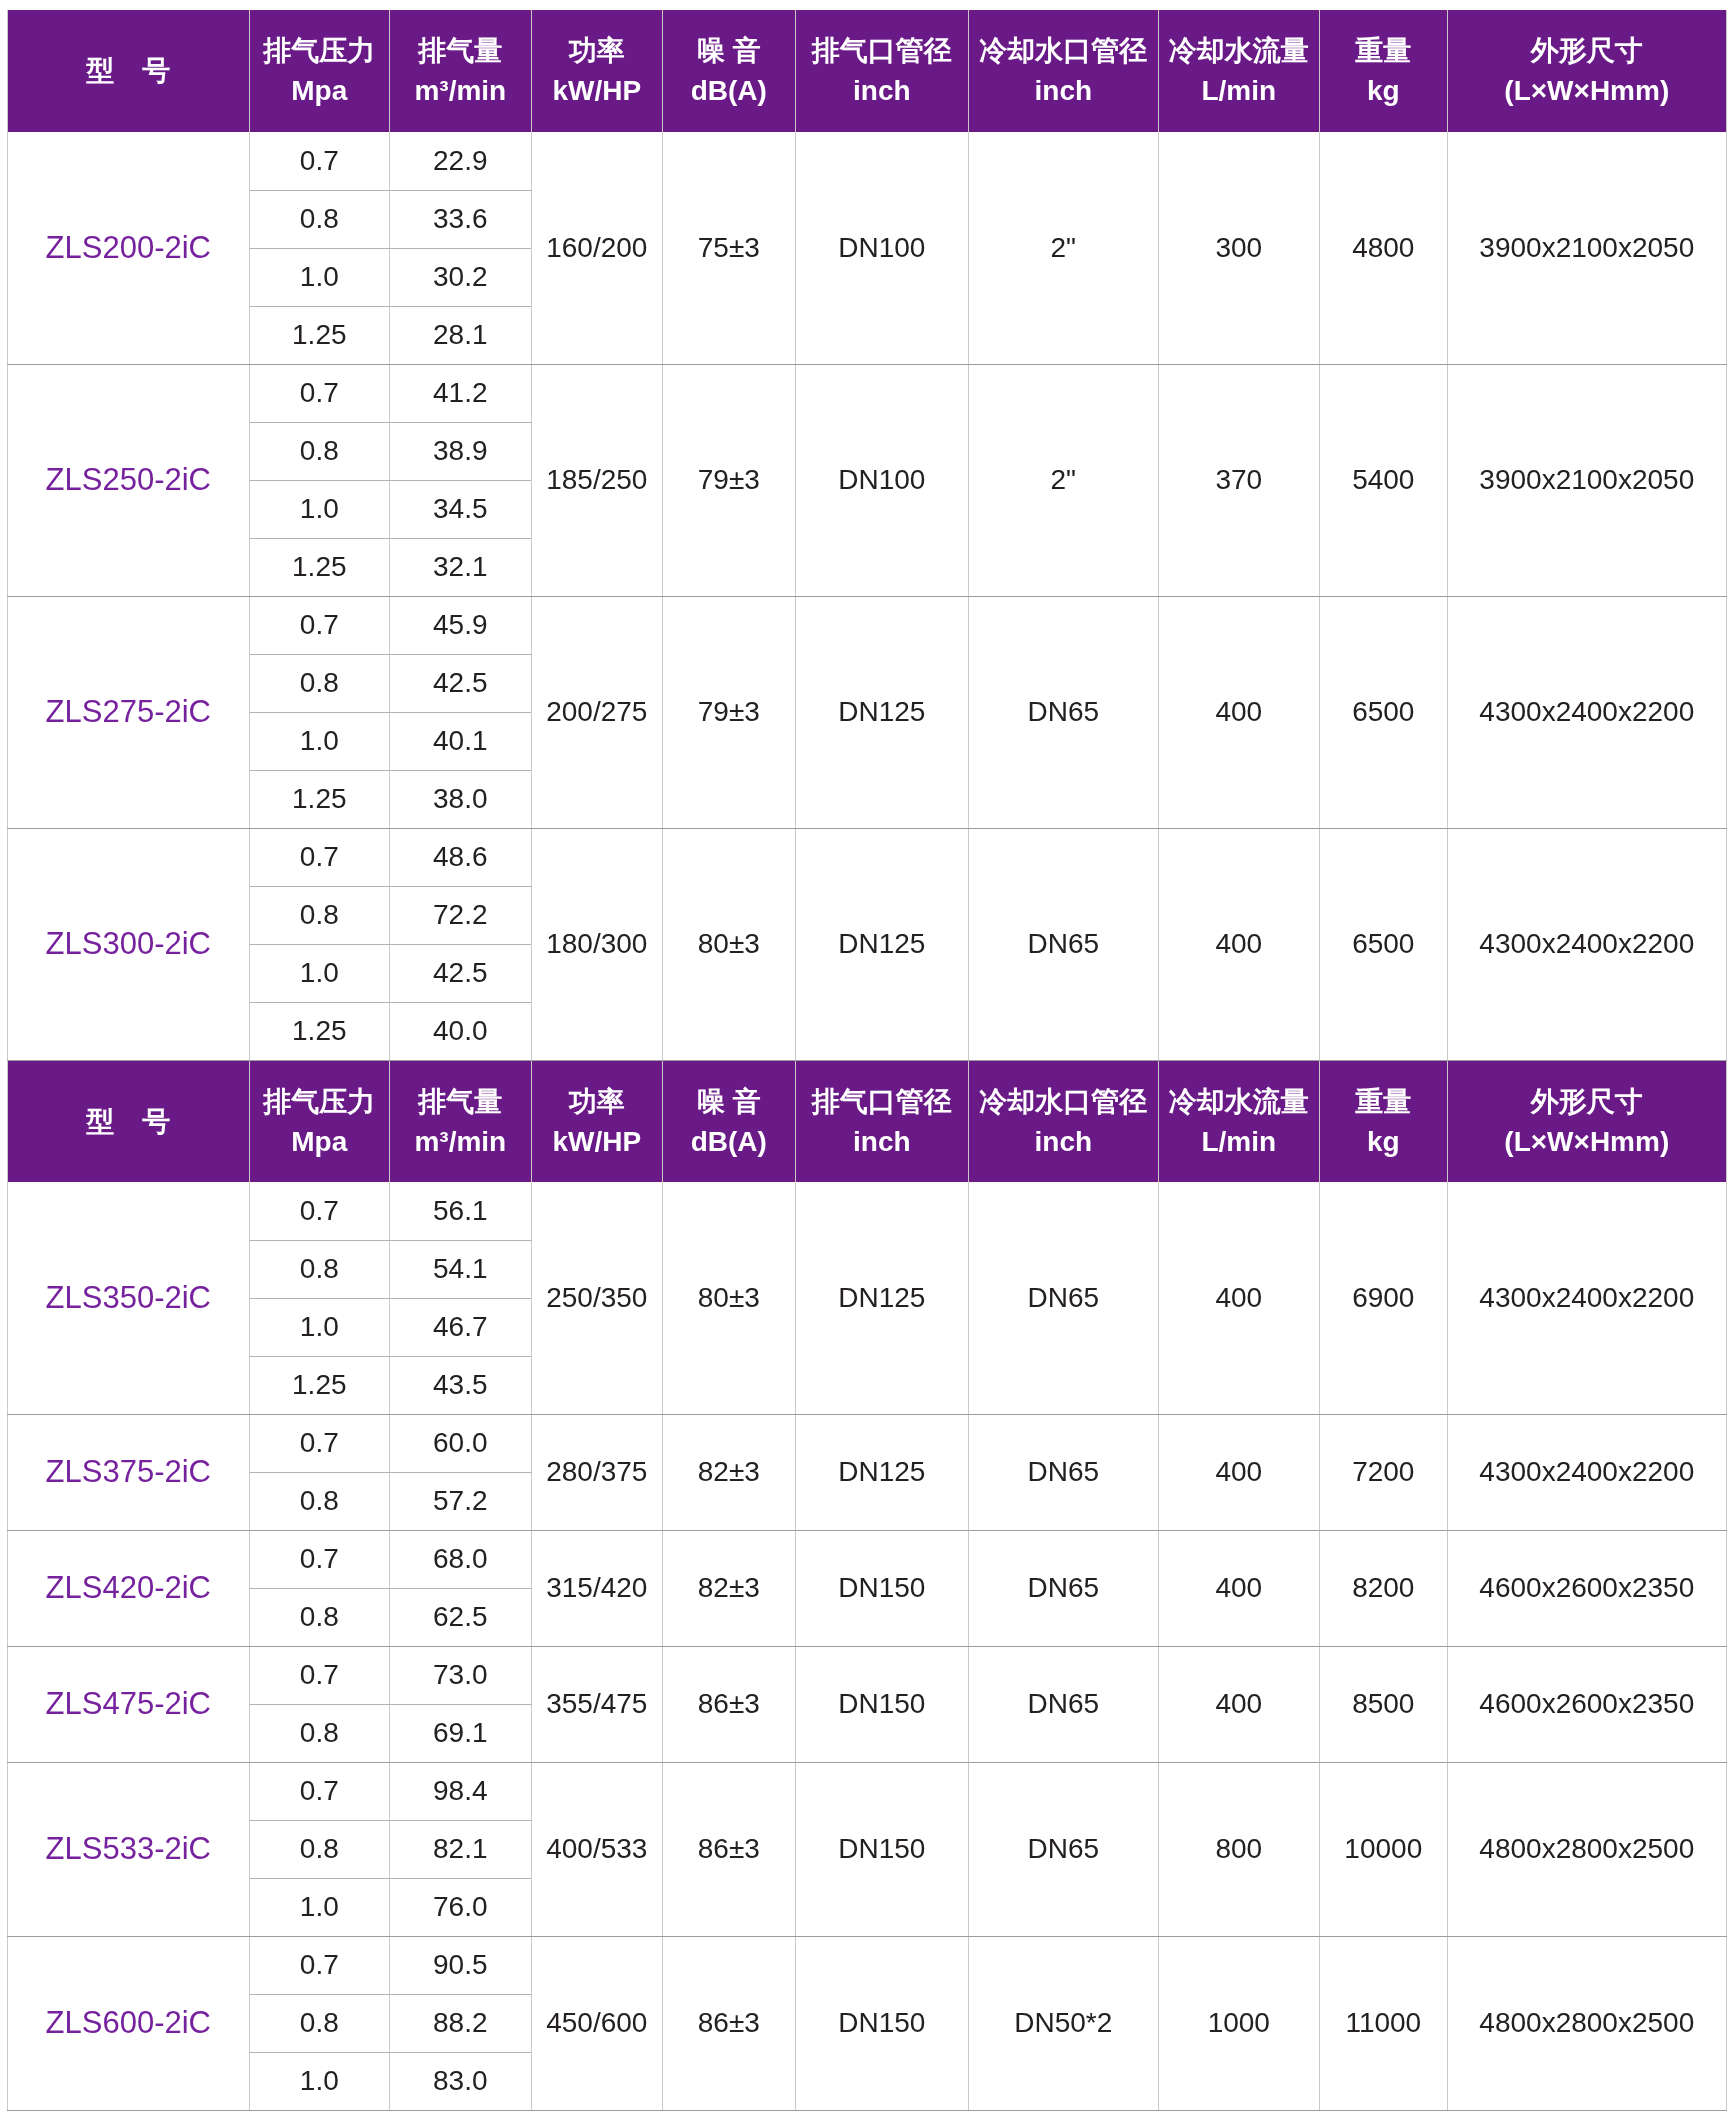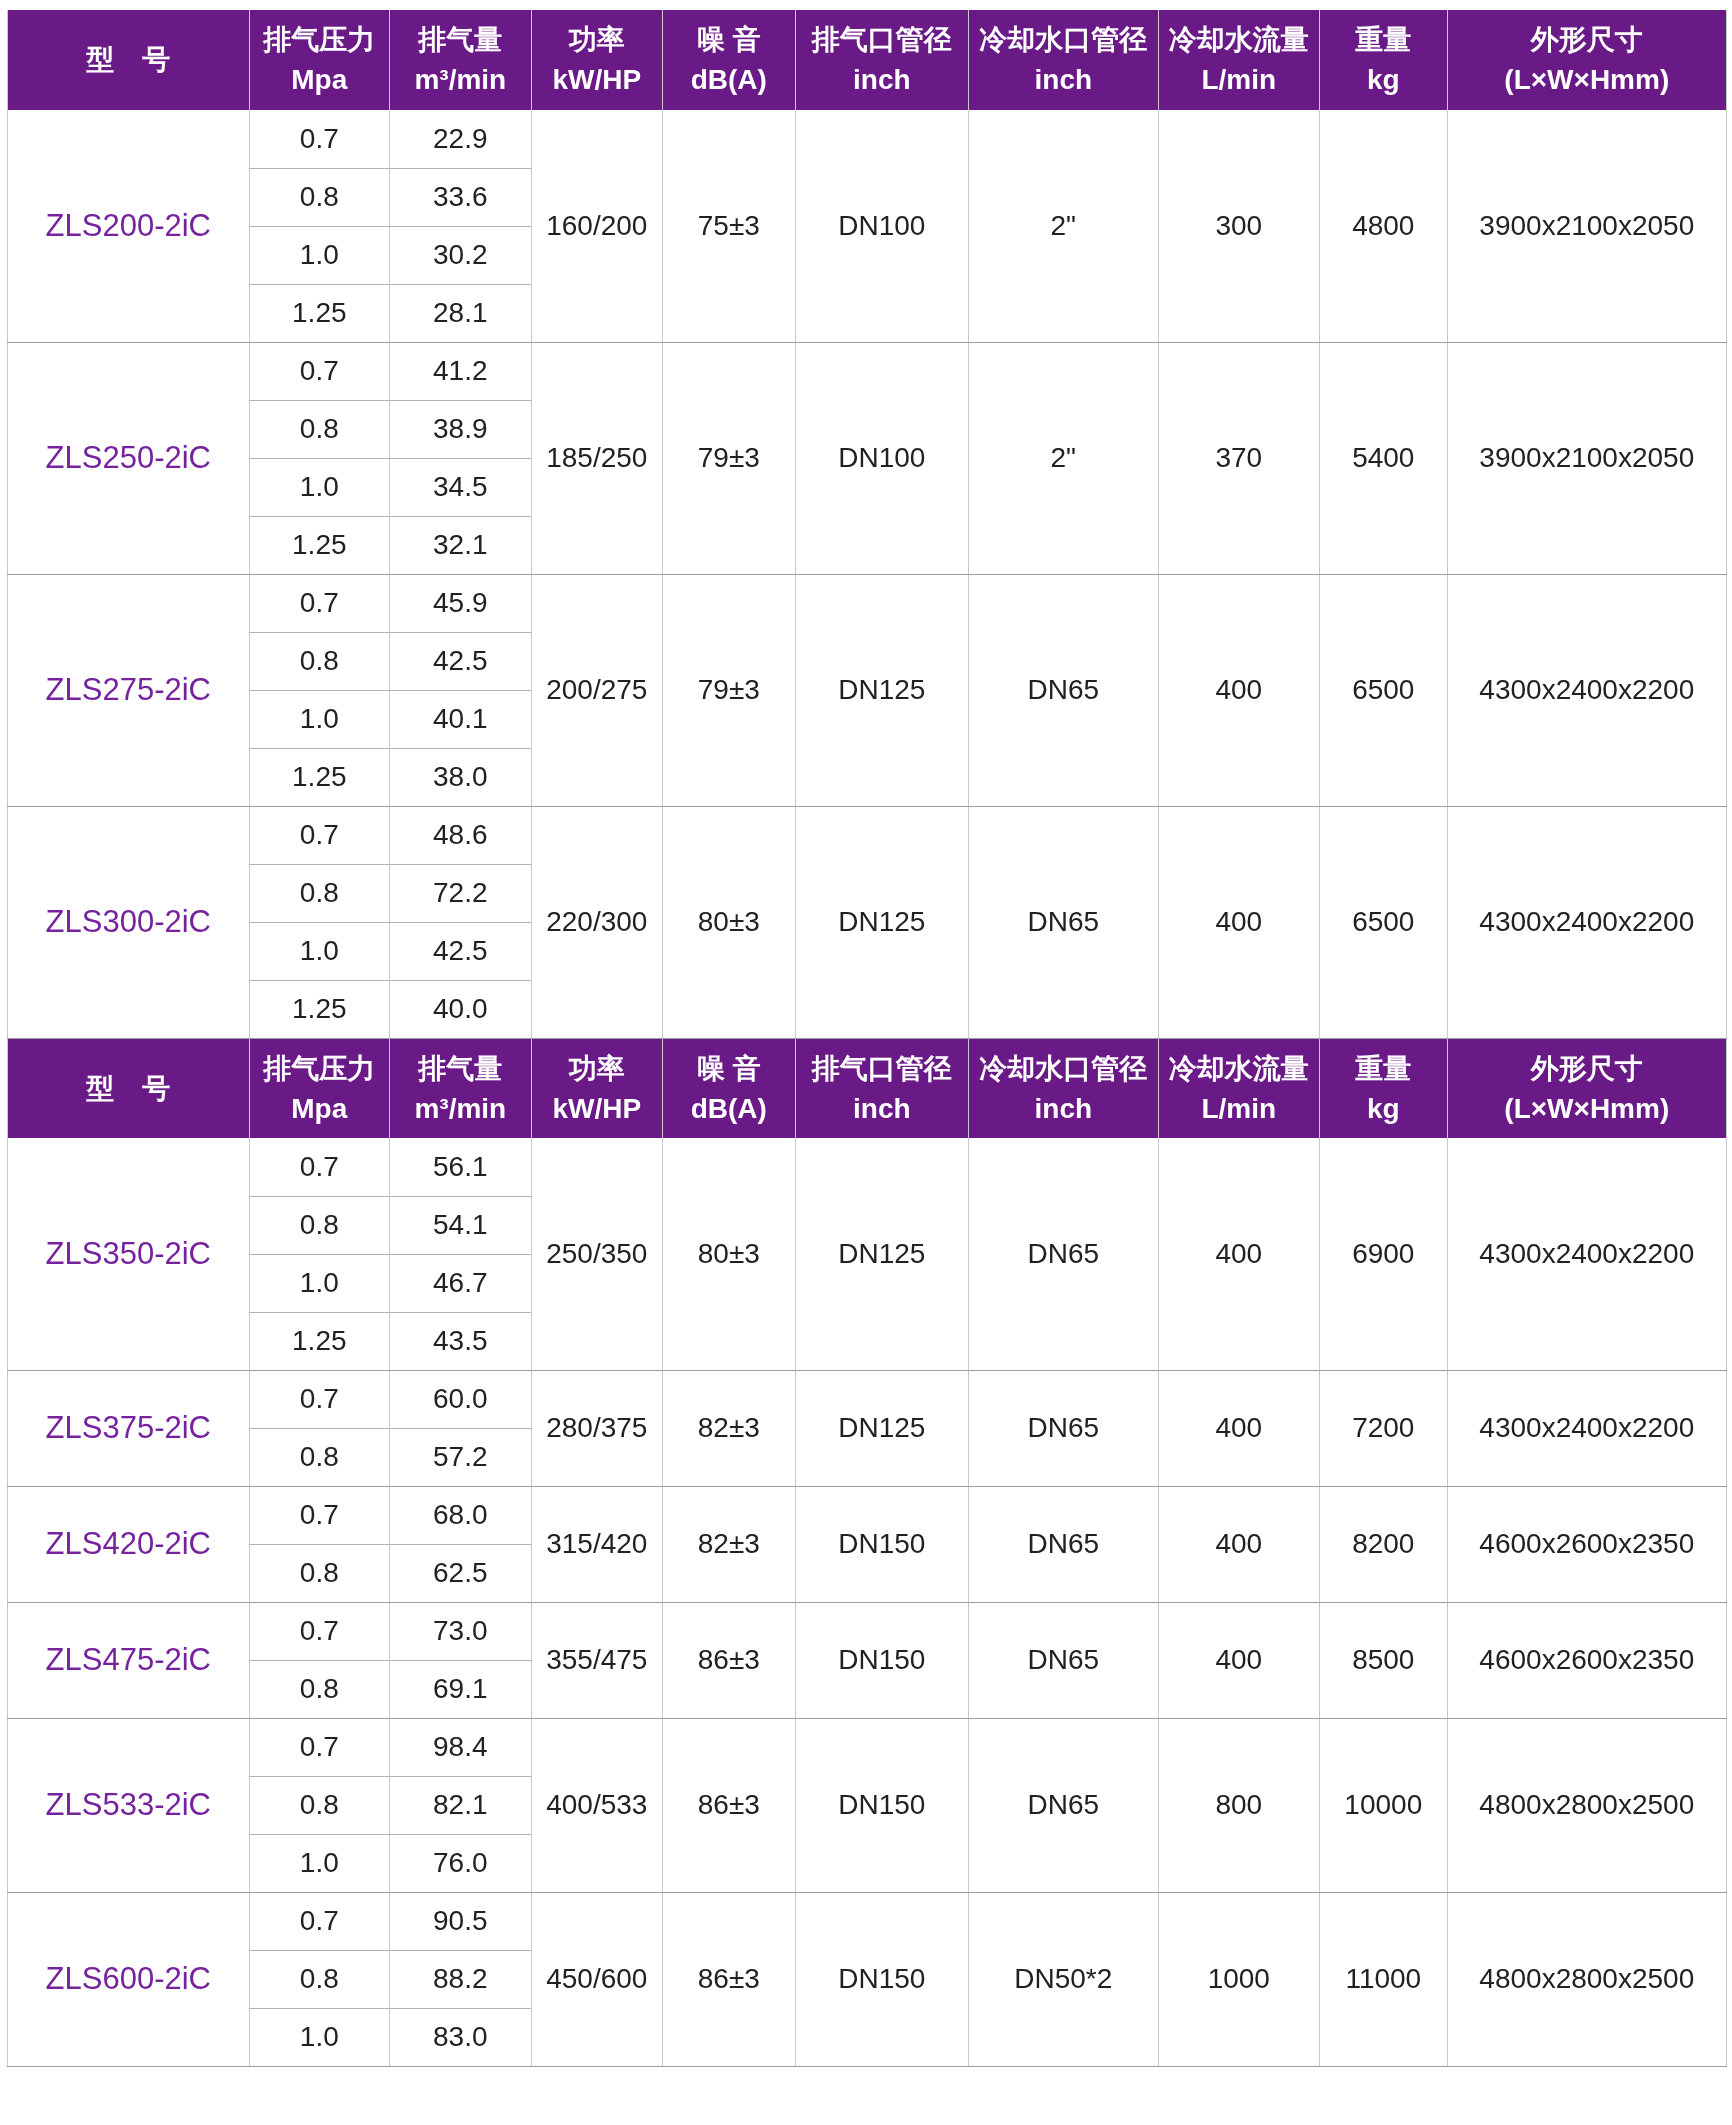--- a/index.html
+++ b/index.html
@@ -32,21 +32,21 @@
   col.c9 { width: 279px; }
 
   th, td {
     border-left: 0.9px solid #c9c9c9;
     border-right: 0.9px solid #c9c9c9;
     text-align: center;
     vertical-align: middle;
     padding: 0;
     overflow: hidden;
   }
-  tr.head-row { height: 100px; }
+  tr.head-row { height: 122px; }
   tr.body-row { height: 58px; }
 
   th {
     background: var(--header-bg, #6A1A87);
     color: var(--header-text, #ffffff);
     font-weight: bold;
     font-size: 28px;
     border-top: none;
     border-bottom: none;
   }
@@ -195,21 +195,21 @@
           <td class="sub sub-divider">40.1</td>
         </tr>
         <tr class="body-row">
           <td class="sub group-bottom">1.25</td>
           <td class="sub group-bottom">38.0</td>
         </tr>
         <tr class="body-row">
           <td class="model group-bottom" rowspan="4">ZLS300-2iC</td>
           <td class="sub sub-divider">0.7</td>
           <td class="sub sub-divider">48.6</td>
-          <td class="group-bottom" rowspan="4">220/300</td>
+          <td class="group-bottom" rowspan="4">180/300</td>
           <td class="group-bottom" rowspan="4">80±3</td>
           <td class="group-bottom" rowspan="4">DN125</td>
           <td class="group-bottom" rowspan="4">DN65</td>
           <td class="group-bottom" rowspan="4">400</td>
           <td class="group-bottom" rowspan="4">6500</td>
           <td class="group-bottom" rowspan="4">4300x2400x2200</td>
         </tr>
         <tr class="body-row">
           <td class="sub sub-divider">0.8</td>
           <td class="sub sub-divider">72.2</td>

